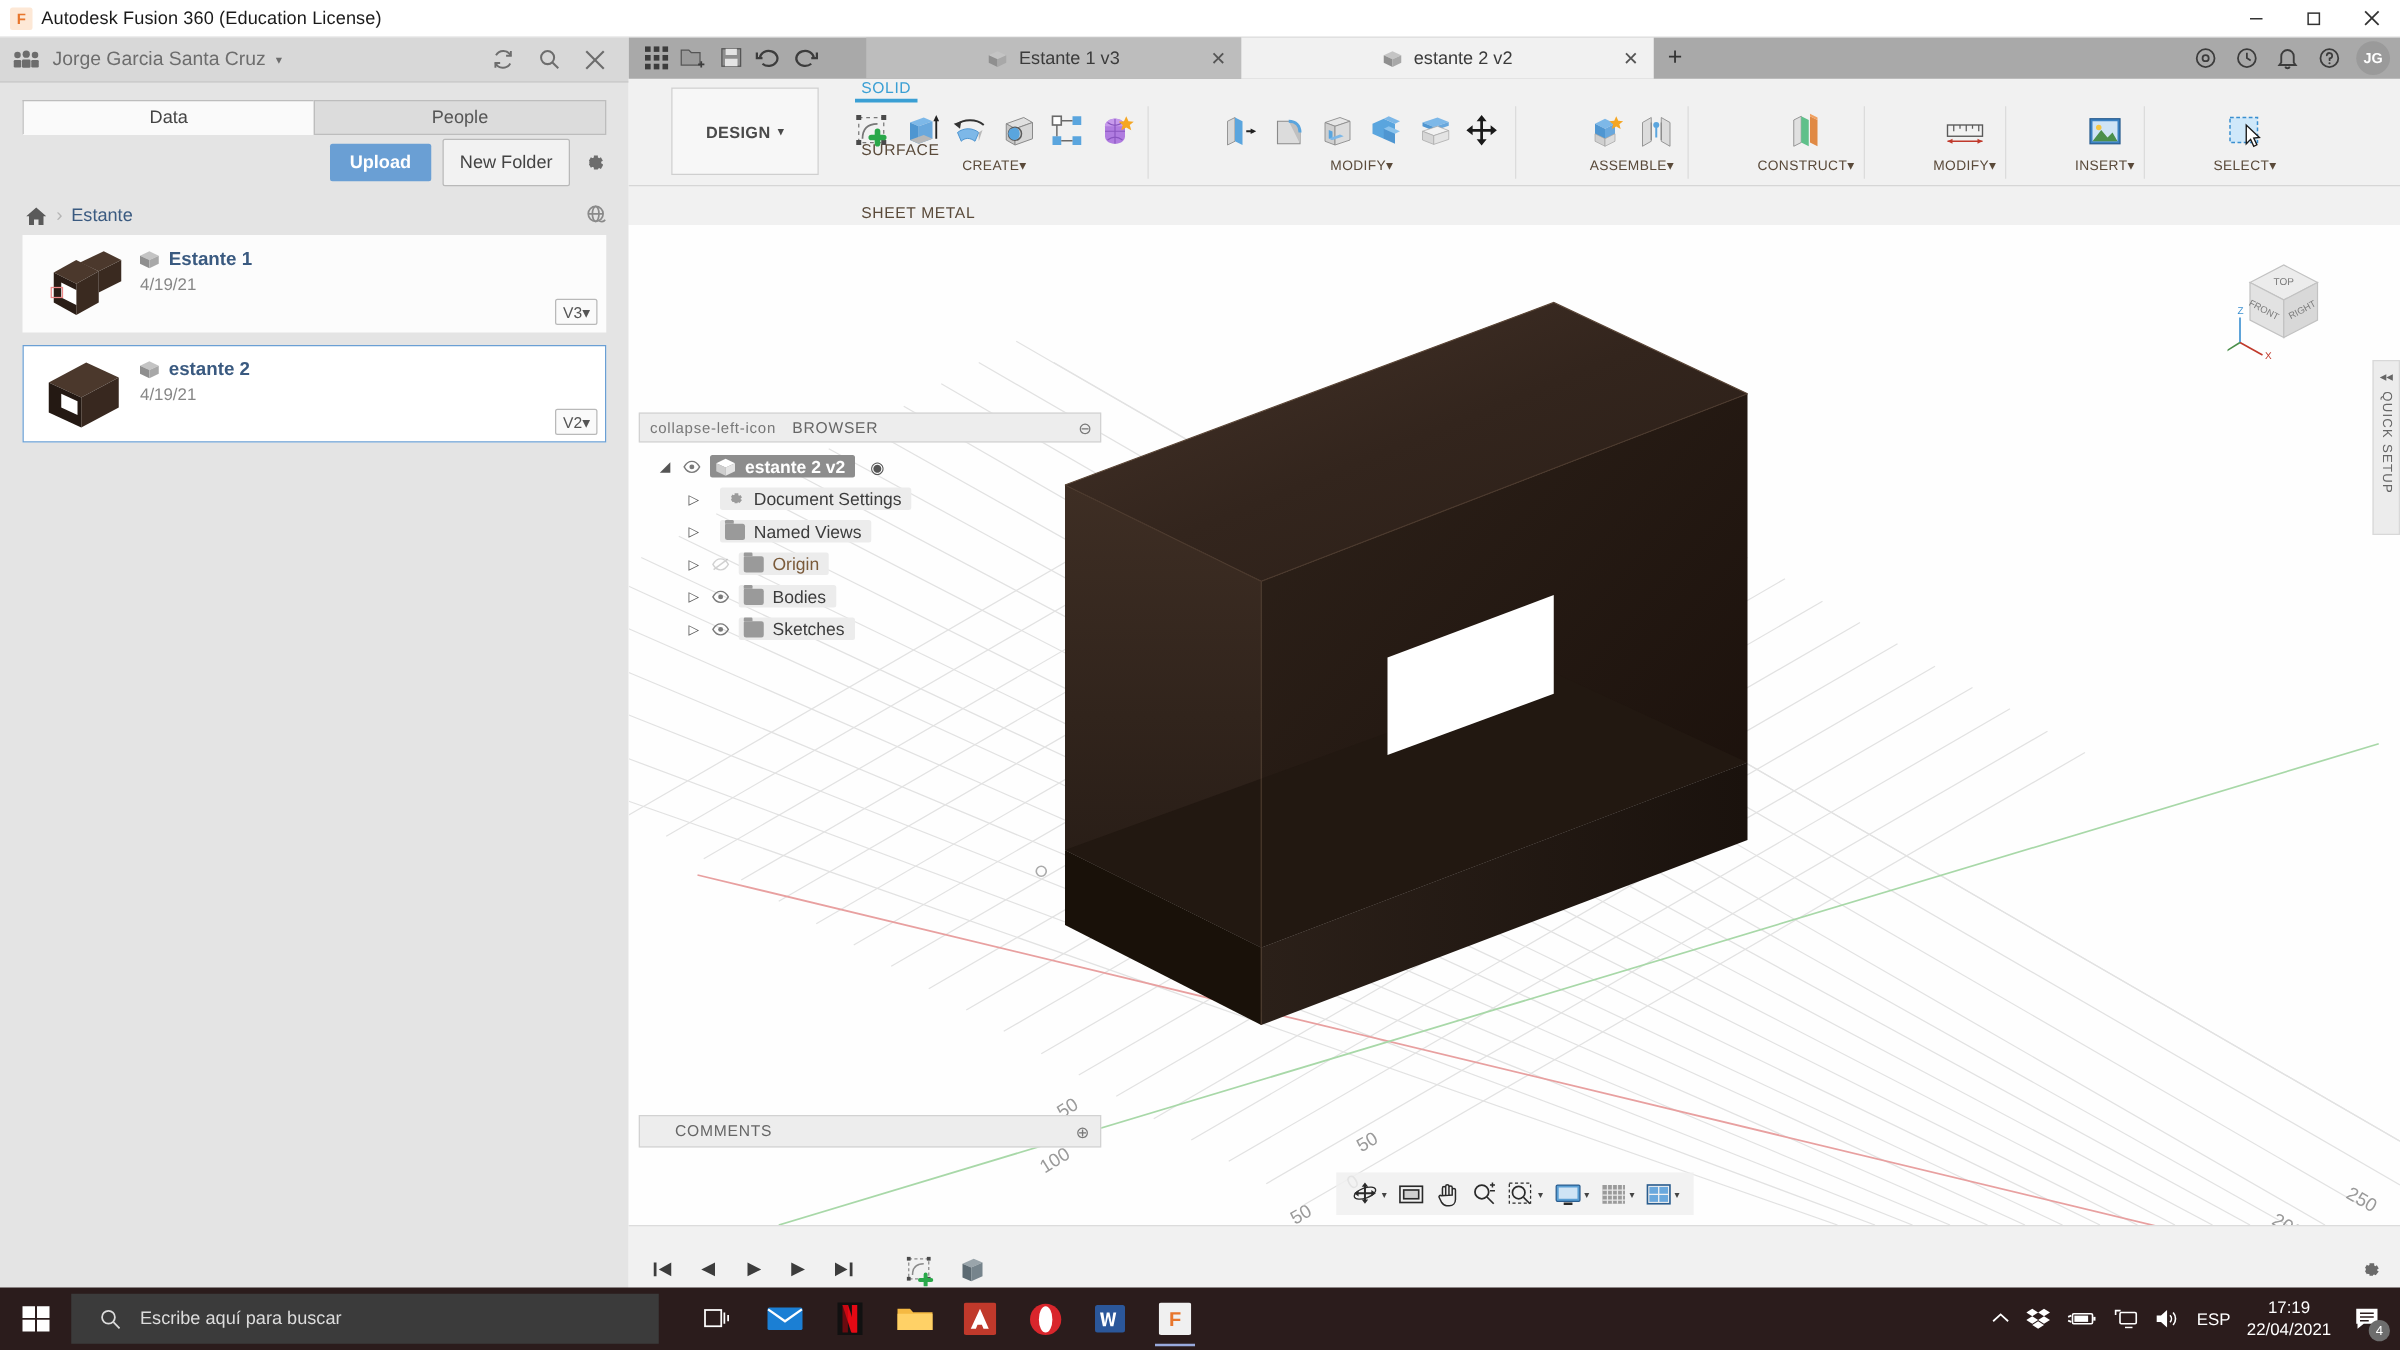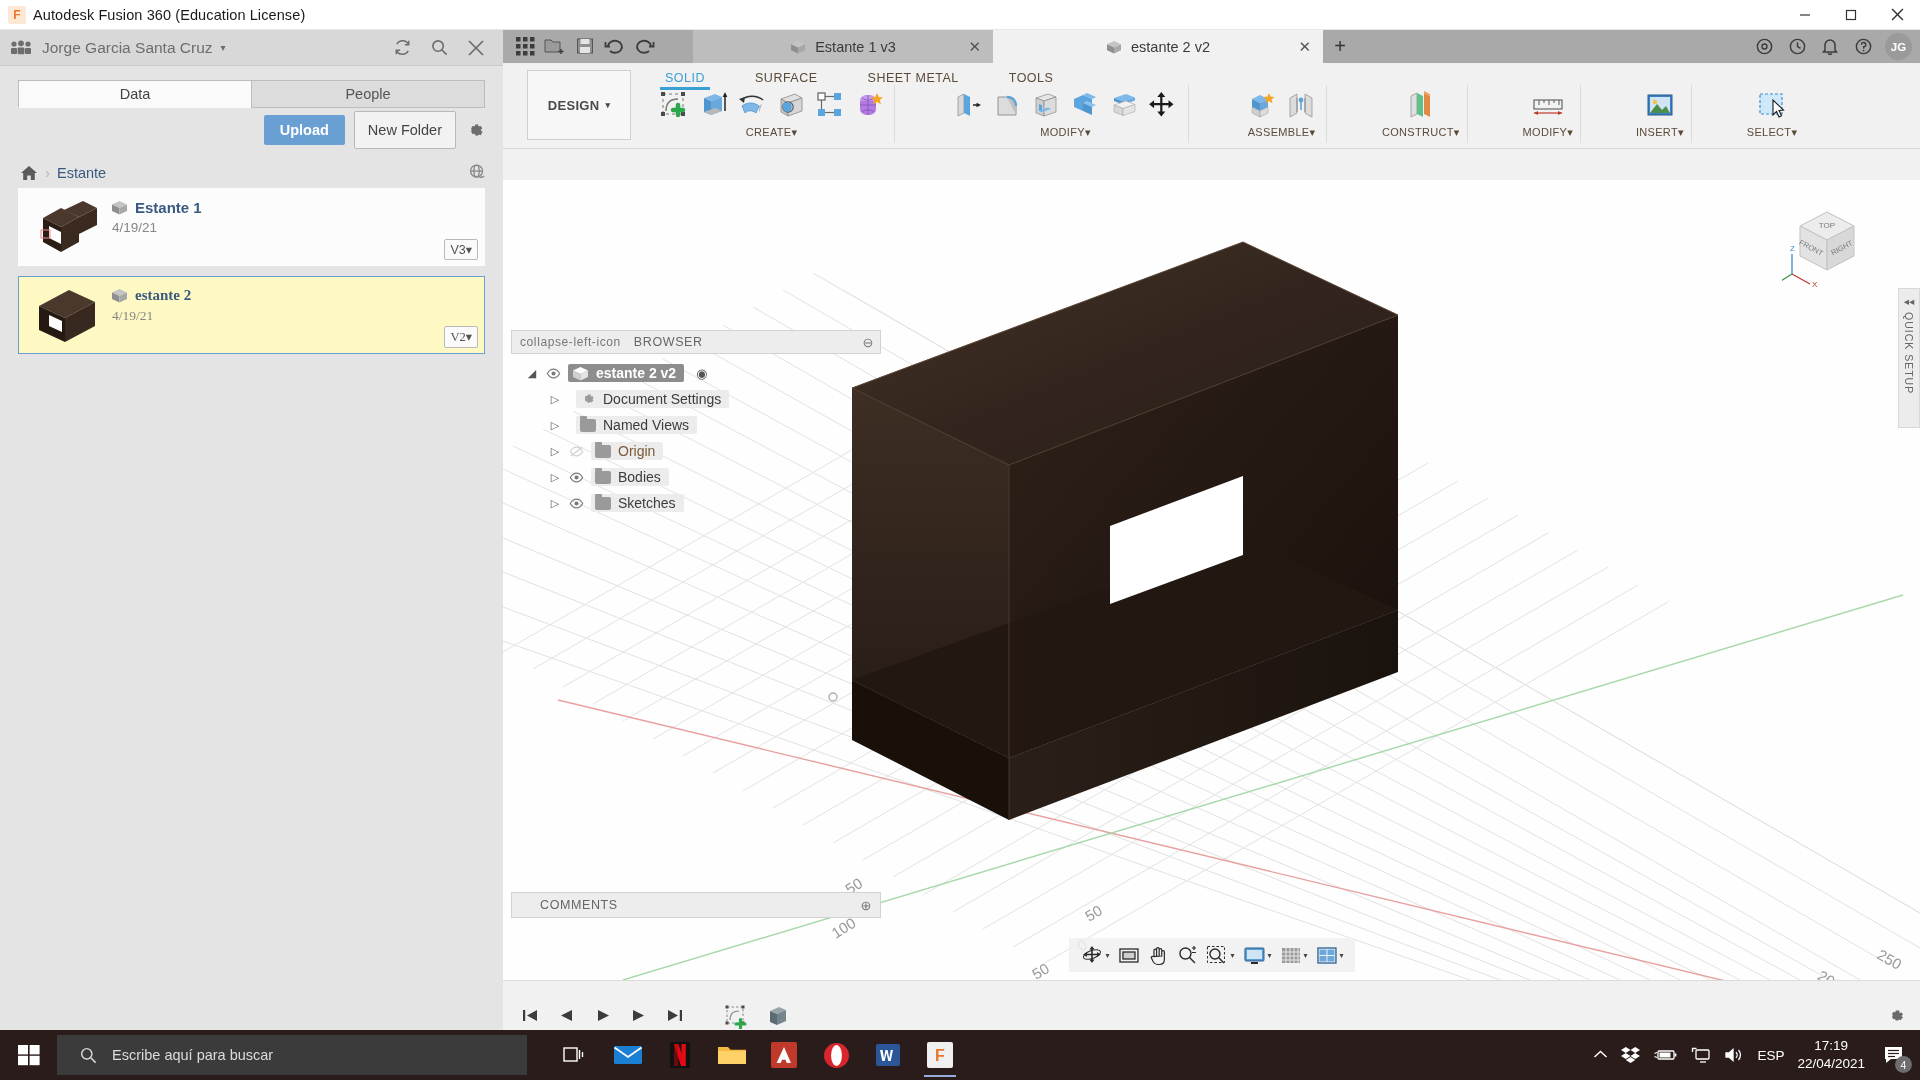--- a/index.html
+++ b/index.html
@@ -71,21 +71,21 @@
   .bc-home { color:#5a5a5a; font-size:17px; line-height:1;}
   .bc-sep { color:#b5b5b5; font-size:15px;}
   .bc-name { color:#3a5a80; font-size:14.5px;}
   .globe-right{ margin-left:auto; margin-right:16px; color:#8a8a8a; font-size:16px;}
 
   .filerow {
     display:flex; align-items:flex-start; margin:0 18px 10px 18px;
     background:#fcfcfc; border:1px solid transparent; height:78px; position:relative;
     cursor:pointer;
   }
-  .filerow.selected { border:1px solid #6a9fd4; background:#fef9c3;font-family:Liberation Serif, serif;}
+  .filerow.selected { border:1px solid #6a9fd4; background:#ffffff;}
   .thumb { width:72px; height:64px; margin:7px 8px 0 12px; position:relative; }
   .fmeta { padding-top:10px; }
   .fname { display:flex; align-items:center; gap:7px; }
   .fname .cube { width:17px;height:15px; }
   .fname b { color:#3a5a80; font-size:15px; }
   .fdate { color:#868686; font-size:13.5px; margin-top:4px; margin-left:1px;}
   .vbadge {
     position:absolute; right:6px; bottom:5px; border:1px solid #b9b9b9;
     background:#fafafa; font-size:12.5px; color:#555; padding:2px 5px; border-radius:2px;
   }
@@ -108,26 +108,26 @@
       color:#333; font-size:20px;}
   .tabstrip-right { margin-left:auto; display:flex; align-items:center; gap:3px; padding-right:8px;}
   .tr-ico { width:30px;height:33px;display:flex;align-items:center;justify-content:center;color:#3c3c3c;}
   .avatar { width:27px;height:27px;border-radius:50%; background:#9a9a9a; color:#fff;
      display:flex;align-items:center;justify-content:center;font-size:11.5px;font-weight:bold;
      margin-left:4px;}
 
   
   .ribbon { height:86px; background:#f1f1f1; display:flex; border-bottom:1px solid #d6d6d6; }
   .designbox {
-    width:104px; margin:7px 0 8px 24px; border:1px solid #cfcfcf; background:#f7f7f7;
+    width:118px; margin:7px 0 8px 34px; border:1px solid #cfcfcf; background:#f7f7f7;
     display:flex;align-items:center;justify-content:center; gap:6px;
     font-size:13px; font-weight:bold; color:#4a4a4a; letter-spacing:.3px;
   }
   .ribbon-main { flex:1; padding-left:18px; position:relative;}
-  .wstabs { display:flex; gap:46px; height:22px; align-items:flex-end; padding-left:14px;}
+  .wstabs { display:flex; gap:36px; height:22px; align-items:flex-start; padding-left:14px;flex-direction:column;}
   .wstab { font-size:12.5px; color:#5a4a3a; letter-spacing:.5px; position:relative; padding:0 2px;}
   .wstab.active { color:#3a9fd4; }
   .wstab.active::after {
     content:""; position:absolute; left:-3px; right:-3px; bottom:-5px; height:3px; background:#3a9fd4;
   }
   .groups { display:flex; align-items:flex-start; height:60px;gap:48px; }
   .grp { display:flex; flex-direction:column; align-items:center; padding:0 7px;
      border-right:1px solid #dcdcdc; height:58px; }
   .grp:last-child{border-right:none;}
   .grp-icons { display:flex; align-items:center; gap:3px; height:40px; }

